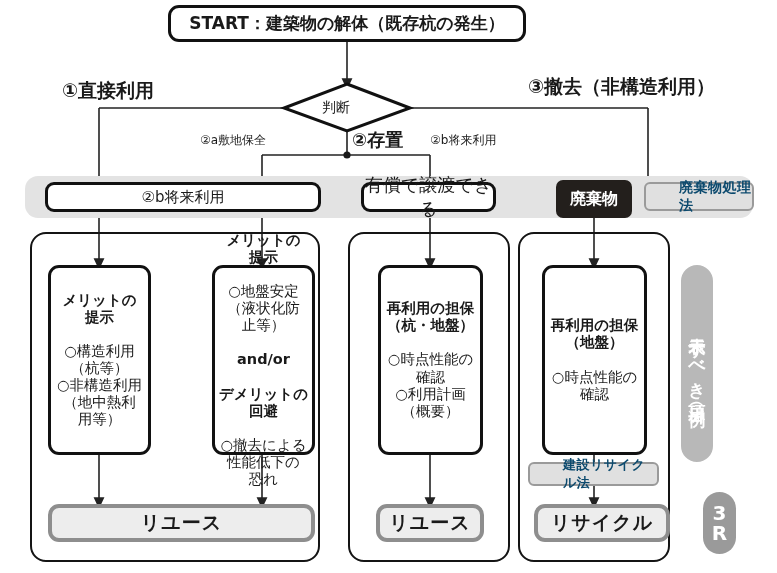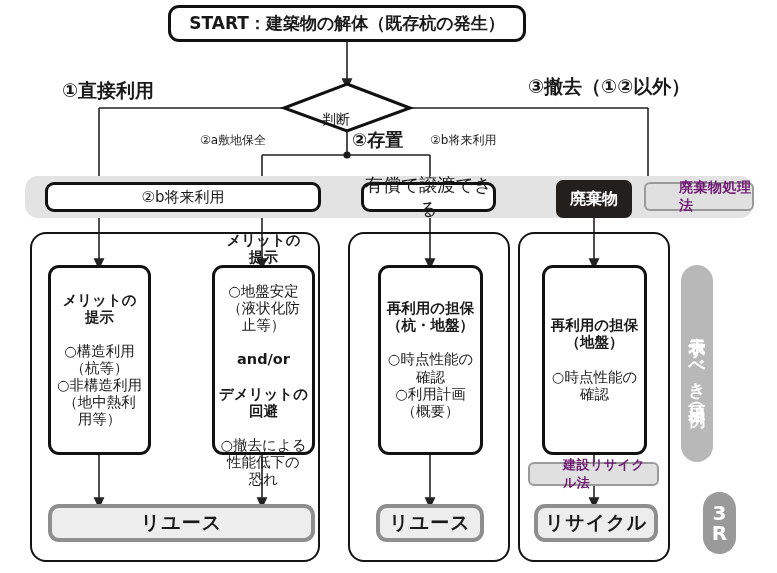--- a/index.html
+++ b/index.html
@@ -87,21 +87,21 @@
   
   .lawbadge{
     position:absolute;
     box-sizing:border-box;
     background:#e0e0e0;
     border:2.5px solid #9a9a9a;
     border-radius:6px;
     display:flex;
     align-items:center;
     justify-content:center;
-    color:#701a75;
+    color:#0c4a6e;
     font-weight:bold;
     font-size:14px;
     letter-spacing:0.5px;
     text-shadow:none;
     padding-left:33px;
   }
   .blackbadge{
     position:absolute;
     box-sizing:border-box;
     background:#231f1c;
@@ -200,24 +200,24 @@
 
     <circle cx="347" cy="155" r="3.6" fill="#1a1a1a"></circle>
 
     <polygon points="347,84 410,108 347,131 284,108" fill="#ffffff" stroke="#111111" stroke-width="3"></polygon>
   </svg>
 
   <div class="rbox start-box" style="left:168px;top:5px;width:358px;height:37px;">
     <span>START：建築物の解体（既存杭の発生）</span>
   </div>
 
-  <div class="diamond-txt" style="left:322px;top:99px;margin-top:12px;">判断</div>
+  <div class="diamond-txt" style="left:322px;top:99px;">判断</div>
 
   <div class="lbl lbl-big" style="left:62px;top:78px;">①直接利用</div>
-  <div class="lbl lbl-big" style="left:528px;top:74px;">③撤去（①②以外）</div>
+  <div class="lbl lbl-big" style="left:528px;top:74px;">③撤去（非構造利用）</div>
   <div class="lbl lbl-mid" style="left:352px;top:128px;text-align:center;">②存置</div>
   <div class="lbl lbl-sm" style="left:200px;top:132px;">②a敷地保全</div>
   <div class="lbl lbl-sm" style="left:430px;top:132px;">②b将来利用</div>
 
   <div class="grayband" style="left:25px;top:176px;width:728px;height:42px;"></div>
 
   <div class="rbox" style="left:45px;top:182px;width:276px;height:30px;font-size:15px;">
     <span>②b将来利用</span>
   </div>
 
@@ -290,21 +290,21 @@
   <div class="lawbadge" style="left:528px;top:462px;width:131px;height:24px;font-size:13px;">
     <span>建設リサイクル法</span>
   </div>
 
   <div class="pill" style="left:48px;top:504px;width:267px;height:38px;">
     <span>リユース</span>
   </div>
   <div class="pill" style="left:376px;top:504px;width:108px;height:38px;">
     <span>リユース</span>
   </div>
-  <div class="pill" style="left:534px;top:504px;width:124px;height:38px;text-align:center;">
+  <div class="pill" style="left:534px;top:504px;width:136px;height:38px;text-align:center;">
     <span>リサイクル</span>
   </div>
 
   <div class="vbadge" style="left:678px;top:262px;width:38px;height:203px;">
     <span>表示すべき項目（例）</span>
   </div>
 
   <div class="badge3r" style="left:703px;top:492px;width:33px;height:62px;">
     <span>3</span>
     <span>R</span>

